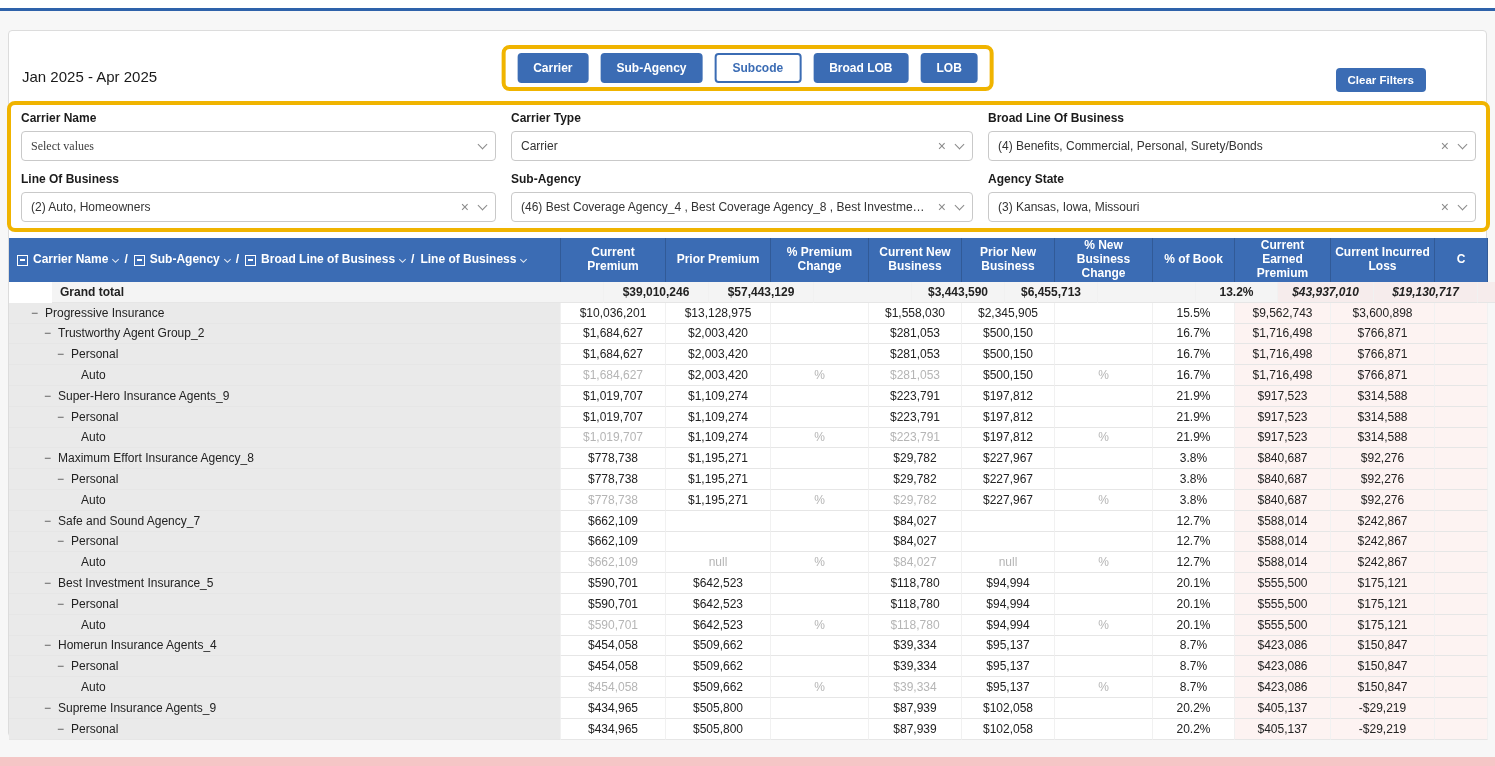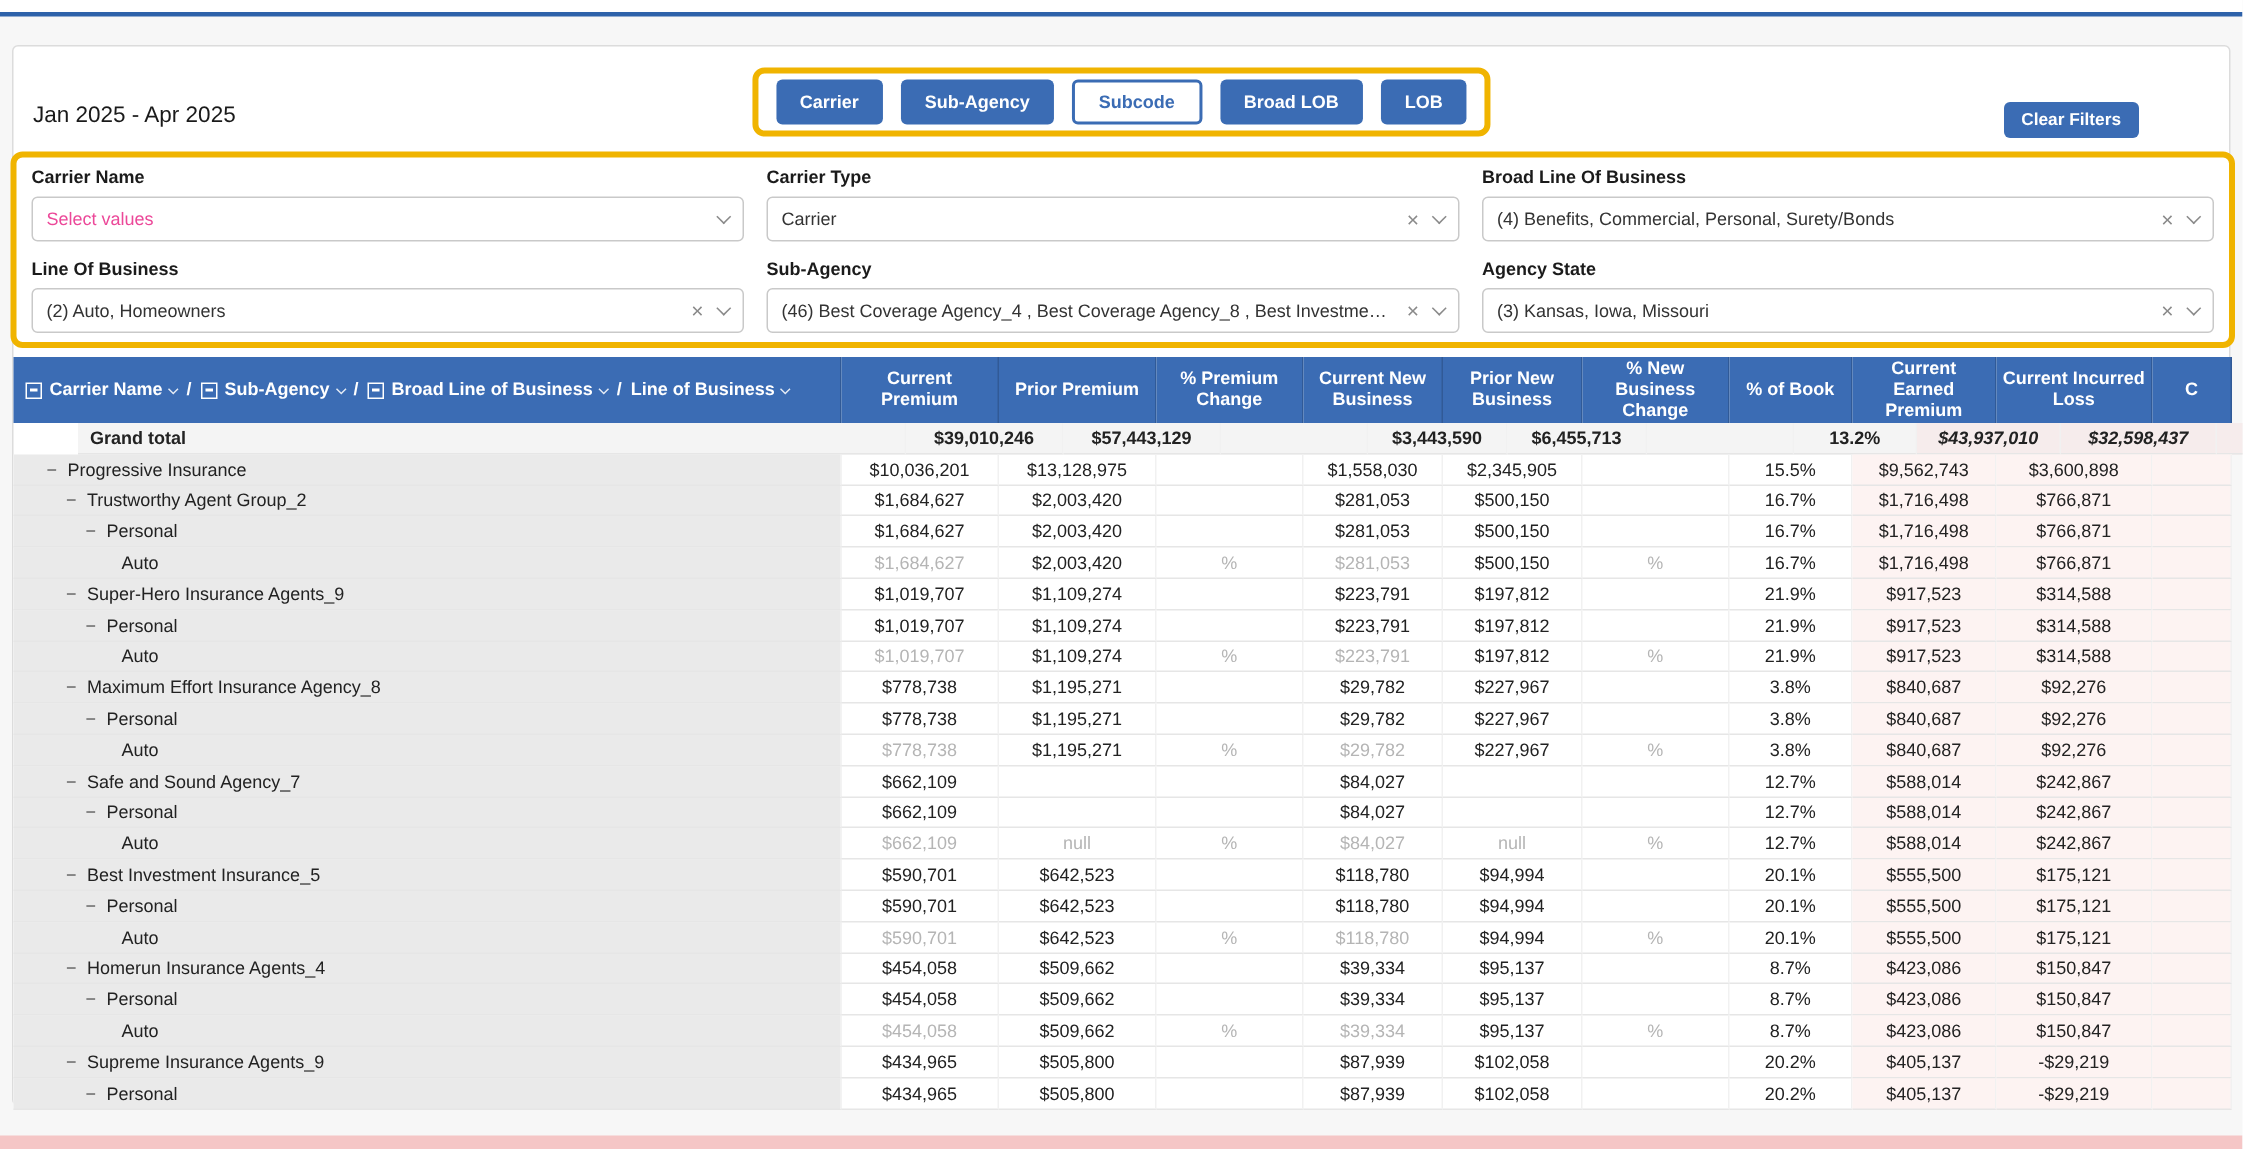--- a/index.html
+++ b/index.html
@@ -43,21 +43,21 @@
   .filters-grid {
     display:grid; grid-template-columns:475px 462px 1fr;
     column-gap:15px; row-gap:11px; padding:6px 10px;
   }
   .filter-label { font-weight:bold; font-size:12px; color:#1b1b1b; margin-bottom:6px; }
   .filter-select {
     height:30px; border:1px solid #c9c9c9; border-radius:4px; background:#fff;
     display:flex; align-items:center; padding:0 9px; cursor:pointer;
   }
   .filter-value { font-size:12px; color:#333; flex:1; white-space:nowrap; overflow:hidden; text-overflow:ellipsis; }
-  .filter-value.ph { color:#ec4899; }
+  .filter-value.ph { color:#404040;font-family:Liberation Serif, serif; }
   .filter-icons { display:flex; align-items:center; gap:10px; color:#8a8a8a; padding-left:8px; }
   .clear-x { font-size:14px; line-height:1; color:#8a8a8a; cursor:pointer; }
   .chev {
     width:7px; height:7px; border-right:1.5px solid #8a8a8a; border-bottom:1.5px solid #8a8a8a;
     transform:rotate(45deg); margin-top:-4px; display:inline-block;
   }
   .chev.white { border-color:rgba(255,255,255,.85); width:5px; height:5px; margin-top:-2px; }
 
   .table { position:absolute; left:0; top:207px; width:1479px; }
   .thead, .trow {
@@ -219,21 +219,21 @@
             <span class="row-label">Grand total</span>
           </div>
           <div class="td num">$39,010,246</div>
           <div class="td num">$57,443,129</div>
           <div class="td num"></div>
           <div class="td num">$3,443,590</div>
           <div class="td num">$6,455,713</div>
           <div class="td num"></div>
           <div class="td num">13.2%</div>
           <div class="td num pink">$43,937,010</div>
-          <div class="td num pink">$32,598,437</div>
+          <div class="td num pink">$19,130,717</div>
           <div class="td num pink"></div>
         </div>
         <div class="trow">
           <div class="td hier lvl1">
             <span class="row-minus">−</span>
             <span class="row-label">Progressive Insurance</span>
           </div>
           <div class="td num">$10,036,201</div>
           <div class="td num">$13,128,975</div>
           <div class="td num"></div>

